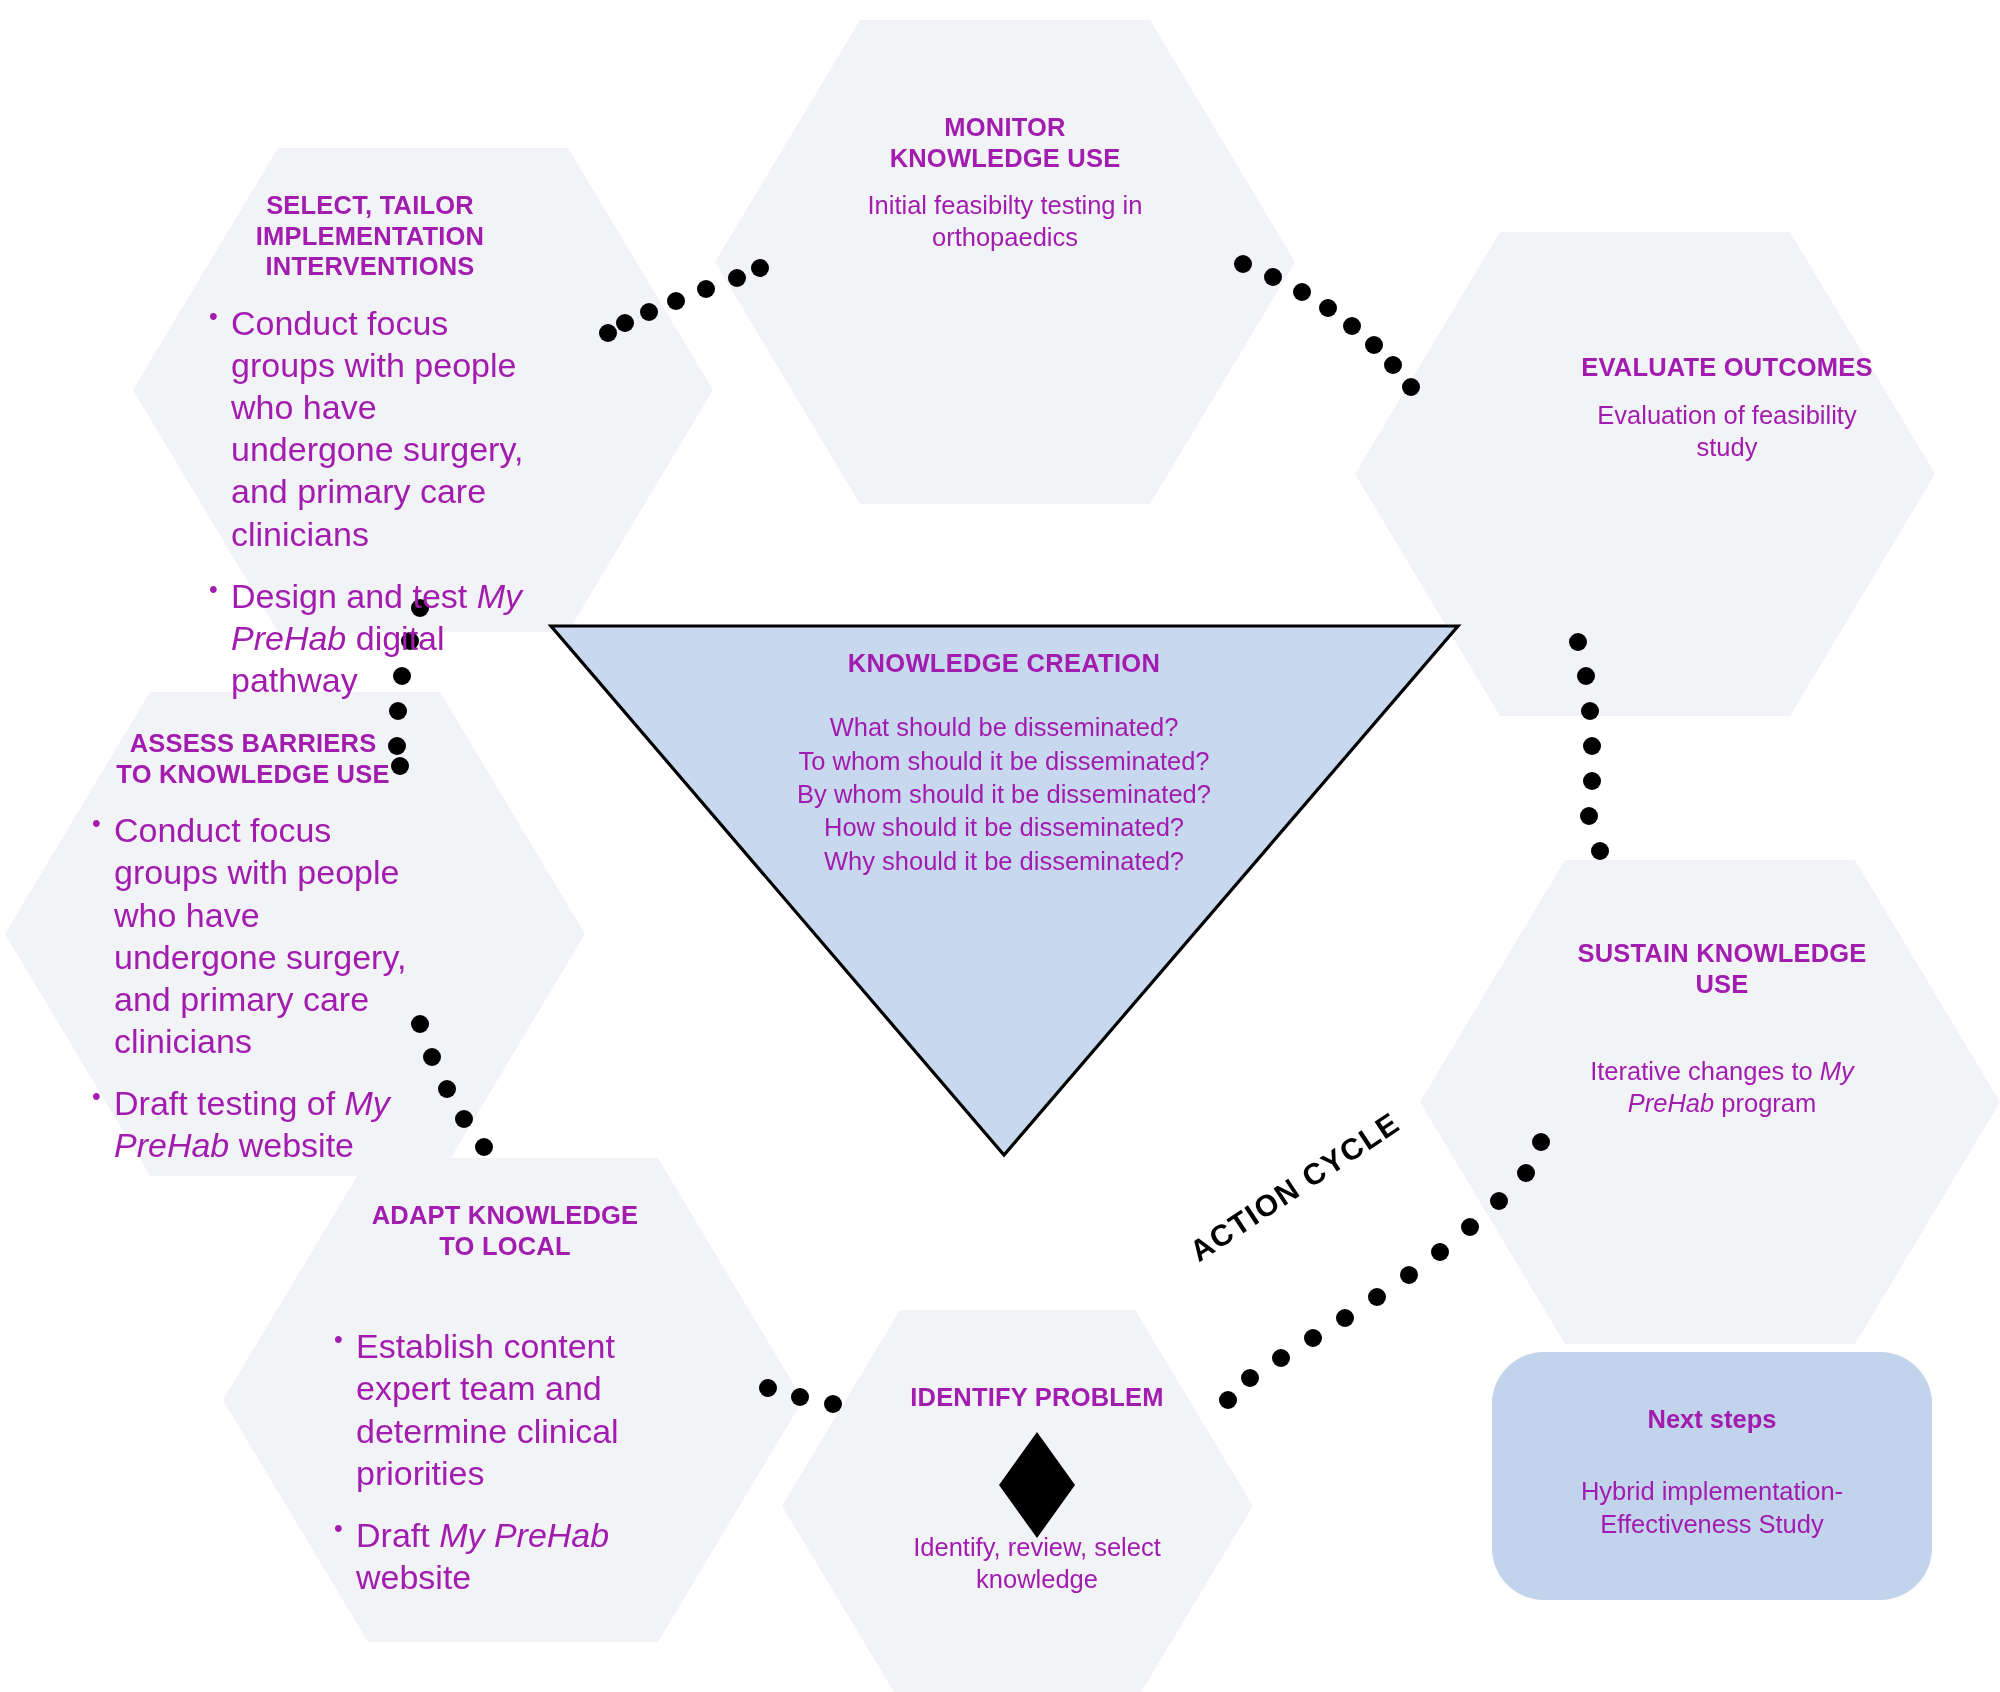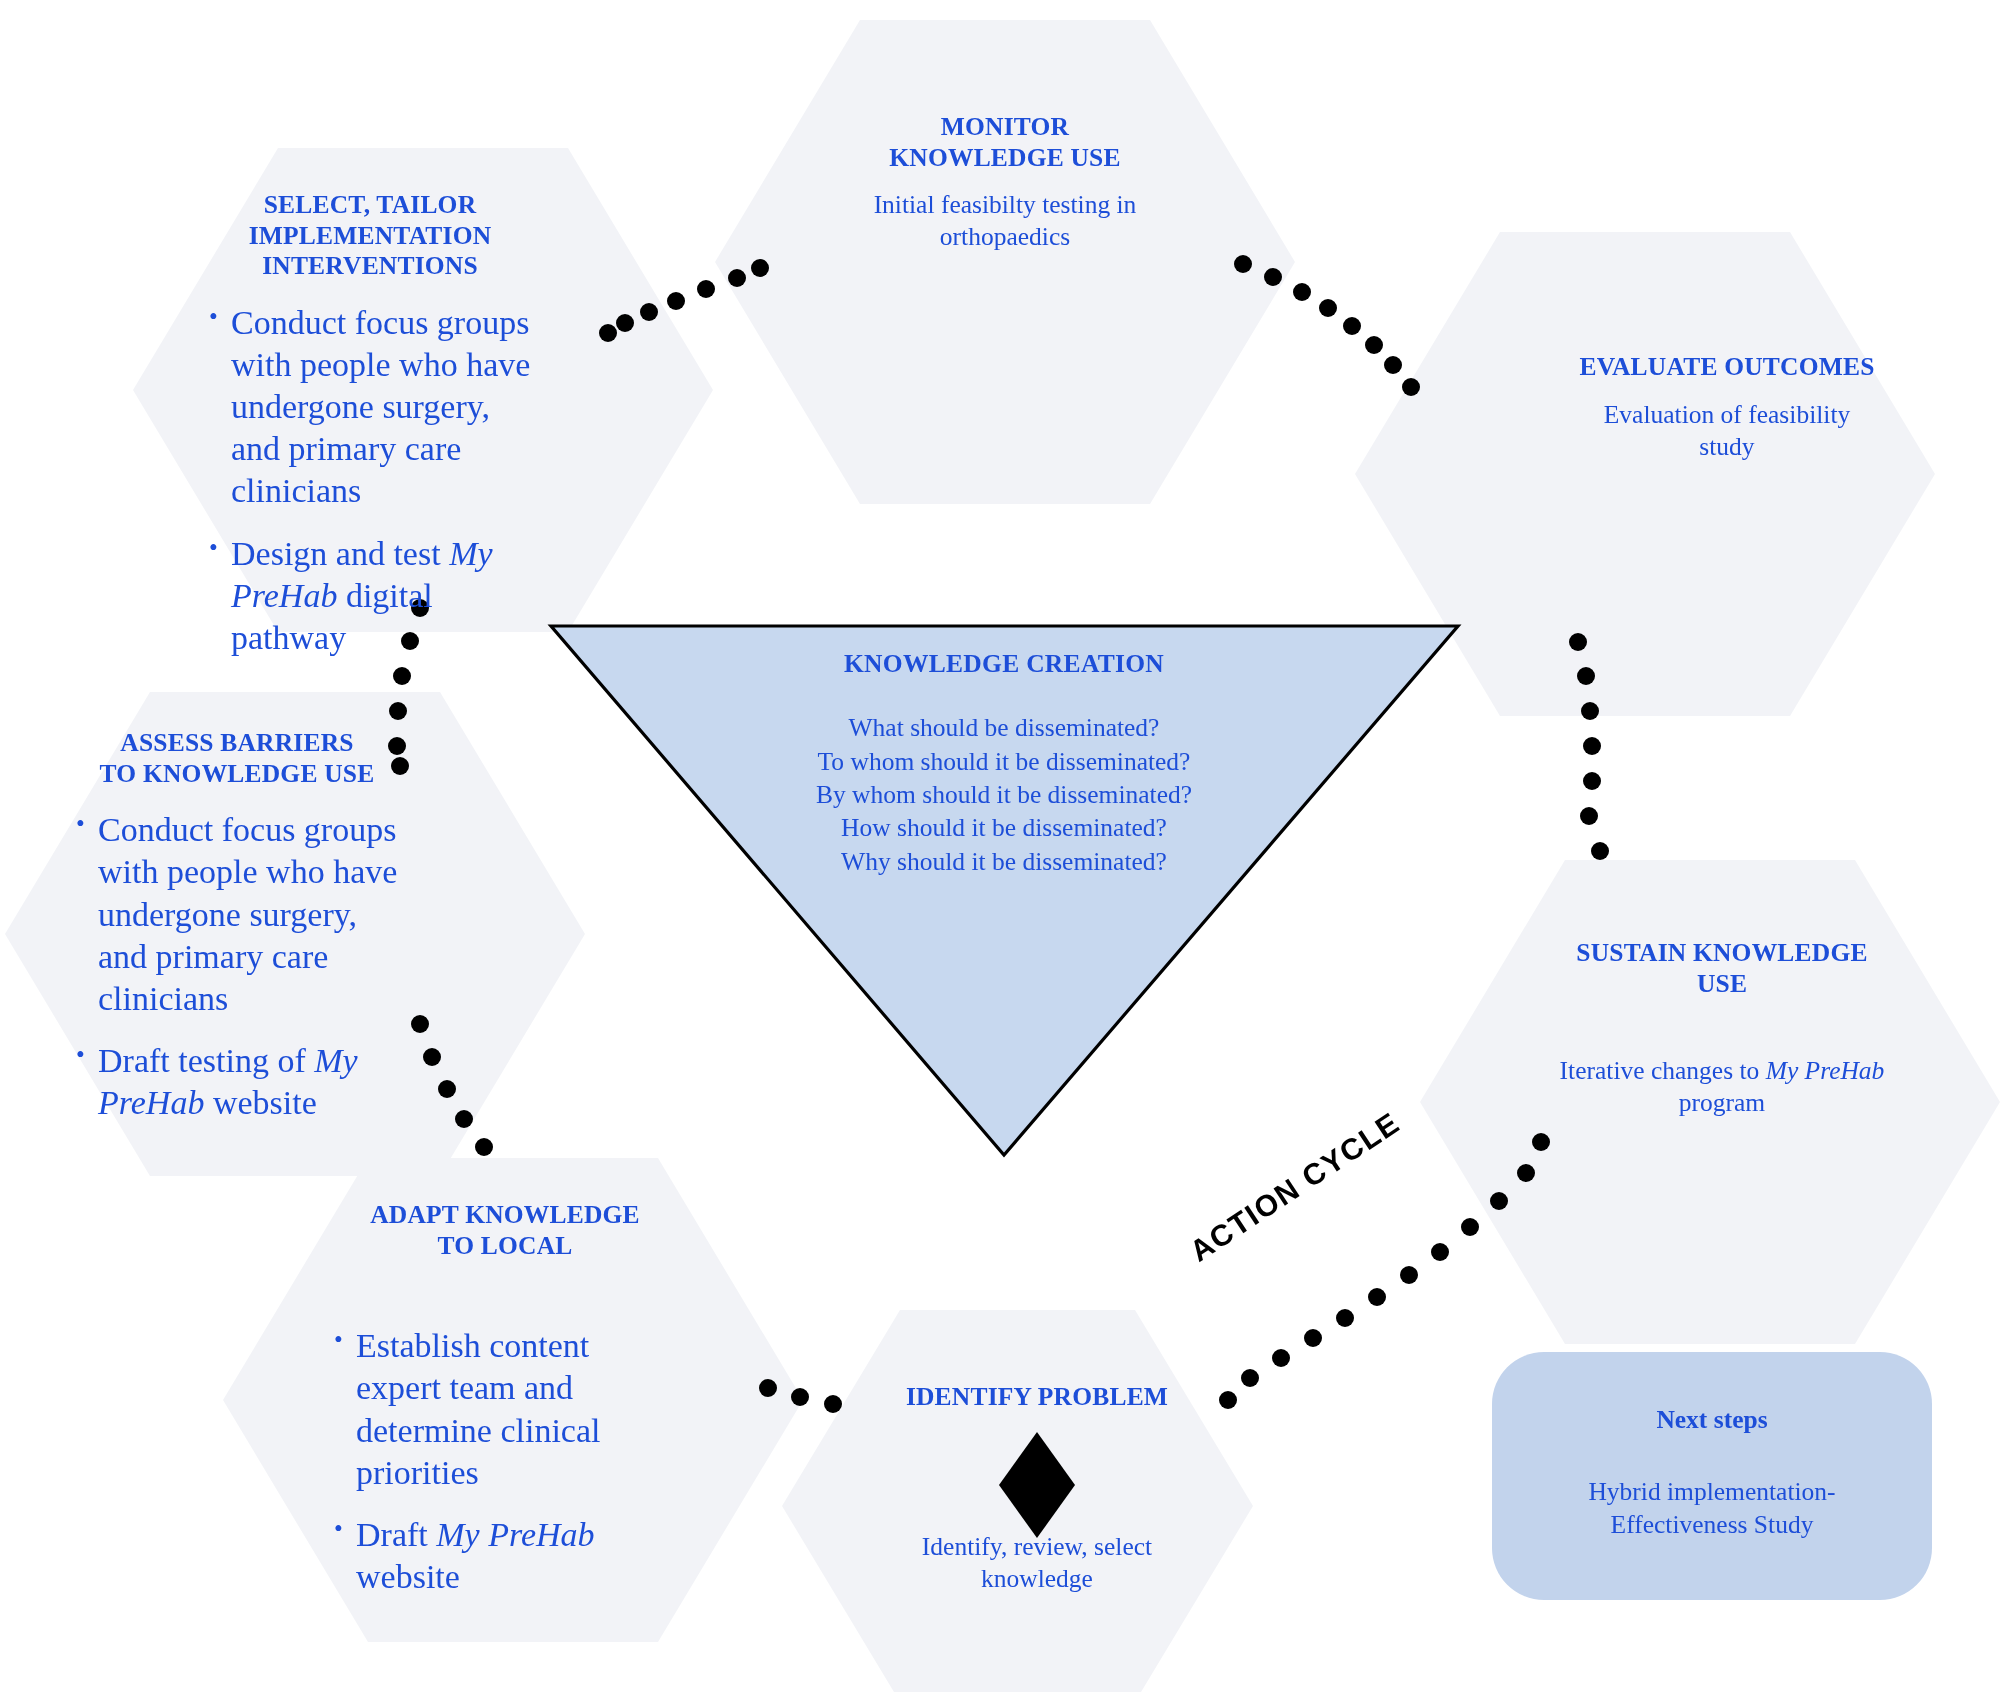--- a/index.html
+++ b/index.html
@@ -40,23 +40,22 @@
   .dot {
     fill: #000000;
   }
   .diamond-glyph {
     fill: #000000;
   }
   
   .tbox {
     position: absolute;
     text-align: center;
-    color: #1d4ed8;
+    color: #a21caf;
     line-height: 1.22;
-    font-family: Liberation Serif, serif;
   }
   .hx-title {
     font-weight: bold;
     font-size: 25.5px;
     letter-spacing: 0.2px;
     line-height: 1.2;
     white-space: pre-line;
   }
   .hx-body {
     font-size: 25.5px;
@@ -224,21 +223,21 @@
   <div class="tbox" style="left:205px; top:190px; width:330px;">
     <div class="hx-title">SELECT, TAILOR
 IMPLEMENTATION
 INTERVENTIONS</div>
     <ul class="hx-list">
         <li><span>Conduct focus groups with people who have undergone surgery, and primary care clinicians</span></li>
         <li><span>Design and test </span><em class="it">My PreHab</em><span> digital pathway</span></li>
       </ul>
   </div>
 
-  <div class="tbox" style="left:72px; top:728px; width:330px;">
+  <div class="tbox" style="left:88px; top:728px; width:330px;">
     <div class="hx-title">ASSESS BARRIERS
 TO KNOWLEDGE USE</div>
     <ul class="hx-list">
         <li><span>Conduct focus groups with people who have undergone surgery, and primary care clinicians</span></li>
         <li><span>Draft testing of </span><em class="it">My PreHab</em><span> website</span></li>
       </ul>
   </div>
 
   <div class="tbox" style="left:330px; top:1200px; width:350px;">
     <div class="hx-title">ADAPT KNOWLEDGE

